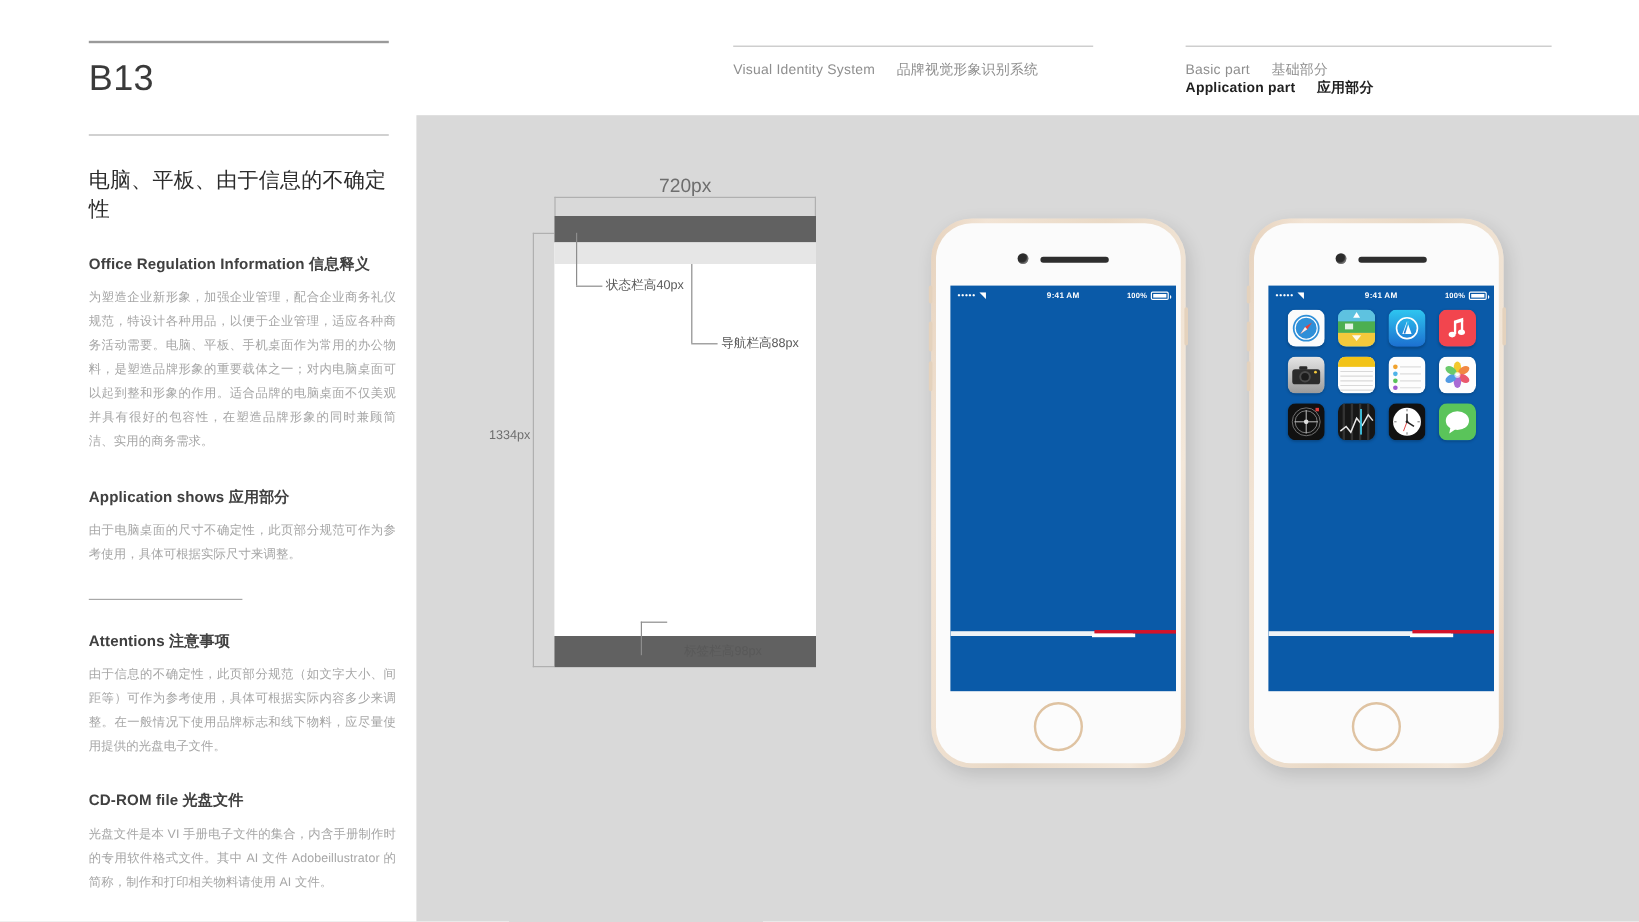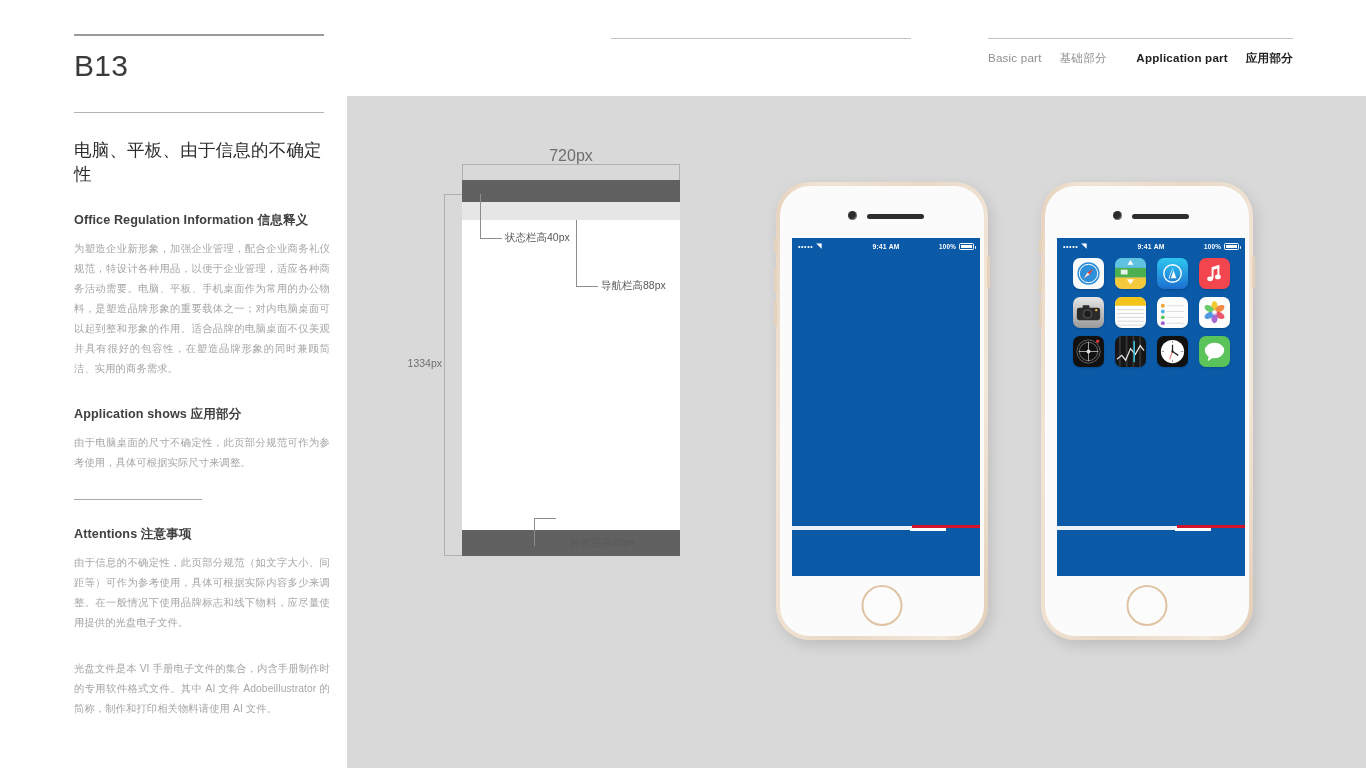--- a/index.html
+++ b/index.html
@@ -54,21 +54,21 @@
   .hdr-group { position:absolute; top:38px; }
   .hdr-rule { height:1px; background:#c2c2c2; }
   .hdr-row { margin-top:12px; display:flex; align-items:baseline; }
   .hdr-en  { font-size:11.6px; color:#8e8e8e; letter-spacing:.2px; }
   .hdr-cn  { font-size:11.6px; color:#8e8e8e; margin-left:18px; letter-spacing:.2px; }
   .hdr-en.active { color:#1f1f1f; font-weight:600; }
   .hdr-cn.active { color:#1f1f1f; font-weight:600; }
 
   #hdr-vis   { left:611px; width:300px; }
   #hdr-parts { left:988px; width:305px; }
-  #hdr-parts .hdr-row { justify-content:space-between; }
+  #hdr-parts .hdr-row { justify-content:flex-start;flex-direction:column; }
   .hdr-part { display:flex; align-items:baseline; }
 
   
   #gray-panel {
     position:absolute; left:347px; top:96px;
     width:1019px; height:672px;
     background:#d9d9d9;
   }
 
   
@@ -226,26 +226,31 @@
   </div>
 
   <div class="rule-short"></div>
 
   <div class="sec">
     <div class="sec-heading">Attentions 注意事项</div>
     <div class="sec-body">由于信息的不确定性，此页部分规范（如文字大小、间距等）可作为参考使用，具体可根据实际内容多少来调整。在一般情况下使用品牌标志和线下物料，应尽量使用提供的光盘电子文件。</div>
   </div>
 
   <div class="sec">
+    <div class="sec-heading">CD-ROM file 光盘文件</div>
     <div class="sec-body">光盘文件是本 VI 手册电子文件的集合，内含手册制作时的专用软件格式文件。其中 AI 文件 Adobeillustrator 的简称，制作和打印相关物料请使用 AI 文件。</div>
   </div>
 </div>
 
 <div class="hdr-group" id="hdr-vis">
   <div class="hdr-rule"></div>
+  <div class="hdr-row">
+    <span class="hdr-en">Visual Identity System</span>
+    <span class="hdr-cn">品牌视觉形象识别系统</span>
+  </div>
 </div>
 
 <div class="hdr-group" id="hdr-parts">
   <div class="hdr-rule"></div>
   <div class="hdr-row">
     <span class="hdr-part">
       <span class="hdr-en">Basic part</span>
       <span class="hdr-cn">基础部分</span>
     </span>
     <span class="hdr-part">

